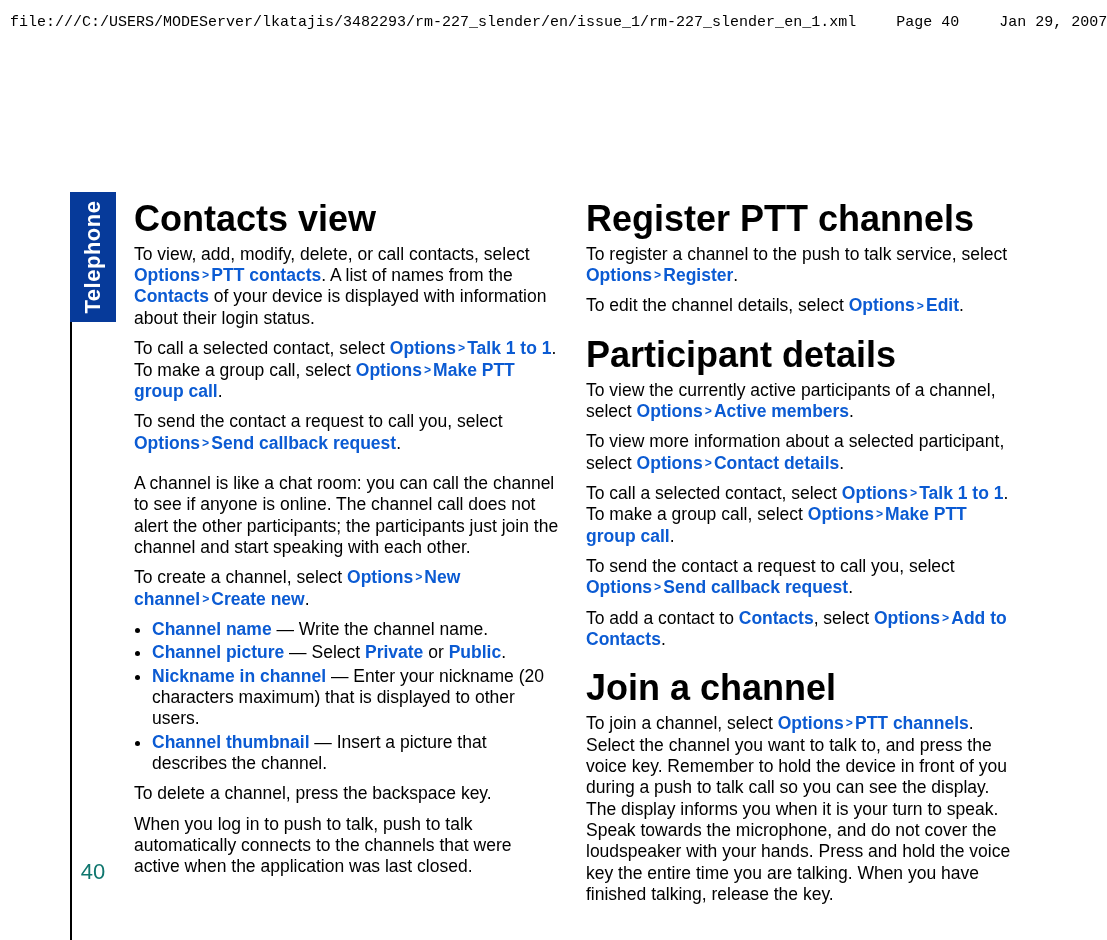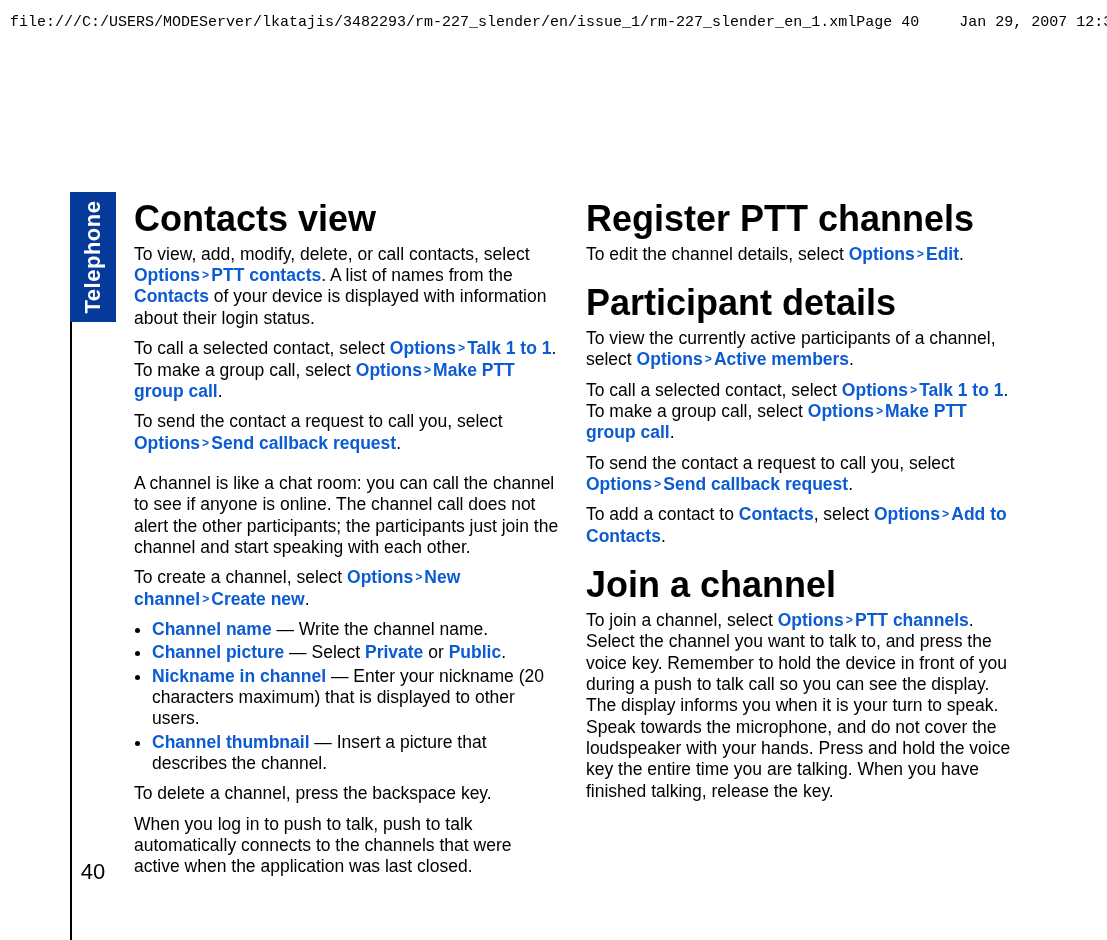--- a/index.html
+++ b/index.html
@@ -1,23 +1,23 @@
 <!DOCTYPE html>
 <html><head>
 <meta charset="utf-8">
 <style>
   html,body{margin:0;padding:0;background:#fff;color:#000;font-family:"Segoe UI",Arial,sans-serif;}
   .page{width:962px;height:940px;position:relative;box-sizing:border-box;}
   .header{position:absolute;top:14px;left:10px;right:10px;font-family:"SimSun","Courier New",monospace;font-size:15px;color:#000;display:flex;justify-content:space-between;}
   .header .left,.header .center,.header .right{white-space:nowrap;}
   .header .left{flex:1;}
-  .header .center{flex:0 0 auto;}
+  .header .center{flex:0 0 auto;margin-left:40px;}
   .header .right{flex:0 0 auto;margin-left:40px;text-align:right;}
   .frame{position:absolute;left:70px;top:192px;width:990px;height:750px;border:2px solid #000;border-right:none;border-top:none;border-bottom:none;}
-  .pagenum{position:absolute;left:70px;bottom:55px;width:46px;text-align:center;font-size:22px;color:#000000;font-weight:500;}
+  .pagenum{position:absolute;left:70px;bottom:55px;width:46px;text-align:center;font-size:22px;color:#0f766e;font-weight:500;}
   .vtab{position:absolute;left:70px;top:192px;width:46px;height:130px;background:#063a9a;}
   .vtab span{position:absolute;left:50%;top:50%;transform:translate(-50%,-50%) rotate(-90deg);transform-origin:center;color:#fff;font-weight:700;font-size:22px;letter-spacing:0.5px;}
   .cols{position:absolute;left:134px;top:200px;display:flex;gap:26px;}
   .col{width:426px;font-size:17.5px;line-height:1.22;color:#000;}
   .col h2{font-size:36px;font-weight:600;margin:0 0 6px 0;line-height:1.05;}
   .col p{margin:0 0 9px 0;}
   .col ul{margin:0 0 9px 0;padding-left:18px;}
   .col li{margin:0 0 2px 0;}
   .menu{color:#0b5bd3;font-weight:600;}
   .gt{color:#0b5bd3;font-weight:600;font-family:"Courier New",monospace;font-size:12px;vertical-align:middle;padding:0 2px;}
@@ -77,32 +77,38 @@
       </ul>
 
       <p>To delete a channel, press the backspace key.</p>
       <p>When you log in to push to talk, push to talk automatically connects to the channels that were active when the application was last closed.</p>
     </div>
 
     <div class="col">
 
       <h2>Register PTT channels</h2>
 
+      <p>
+        <span>To register a channel to the push to talk service, select </span><span class="menu">Options</span><span class="gt">&gt;</span><span class="menu">Register</span><span>.</span>
+      </p>
 
       <p>
         <span>To edit the channel details, select </span><span class="menu">Options</span><span class="gt">&gt;</span><span class="menu">Edit</span><span>.</span>
       </p>
 
       <div class="spacer-sm"></div>
       <h2>Participant details</h2>
 
       <p>
         <span>To view the currently active participants of a channel, select </span><span class="menu">Options</span><span class="gt">&gt;</span><span class="menu">Active members</span><span>.</span>
       </p>
 
+      <p>
+        <span>To view more information about a selected participant, select </span><span class="menu">Options</span><span class="gt">&gt;</span><span class="menu">Contact details</span><span>.</span>
+      </p>
 
       <p>
         <span>To call a selected contact, select </span><span class="menu">Options</span><span class="gt">&gt;</span><span class="menu">Talk 1 to 1</span><span>. To make a group call, select </span><span class="menu">Options</span><span class="gt">&gt;</span><span class="menu">Make PTT group call</span><span>.</span>
       </p>
 
       <p>
         <span>To send the contact a request to call you, select </span><span class="menu">Options</span><span class="gt">&gt;</span><span class="menu">Send callback request</span><span>.</span>
       </p>
 
       <p>

